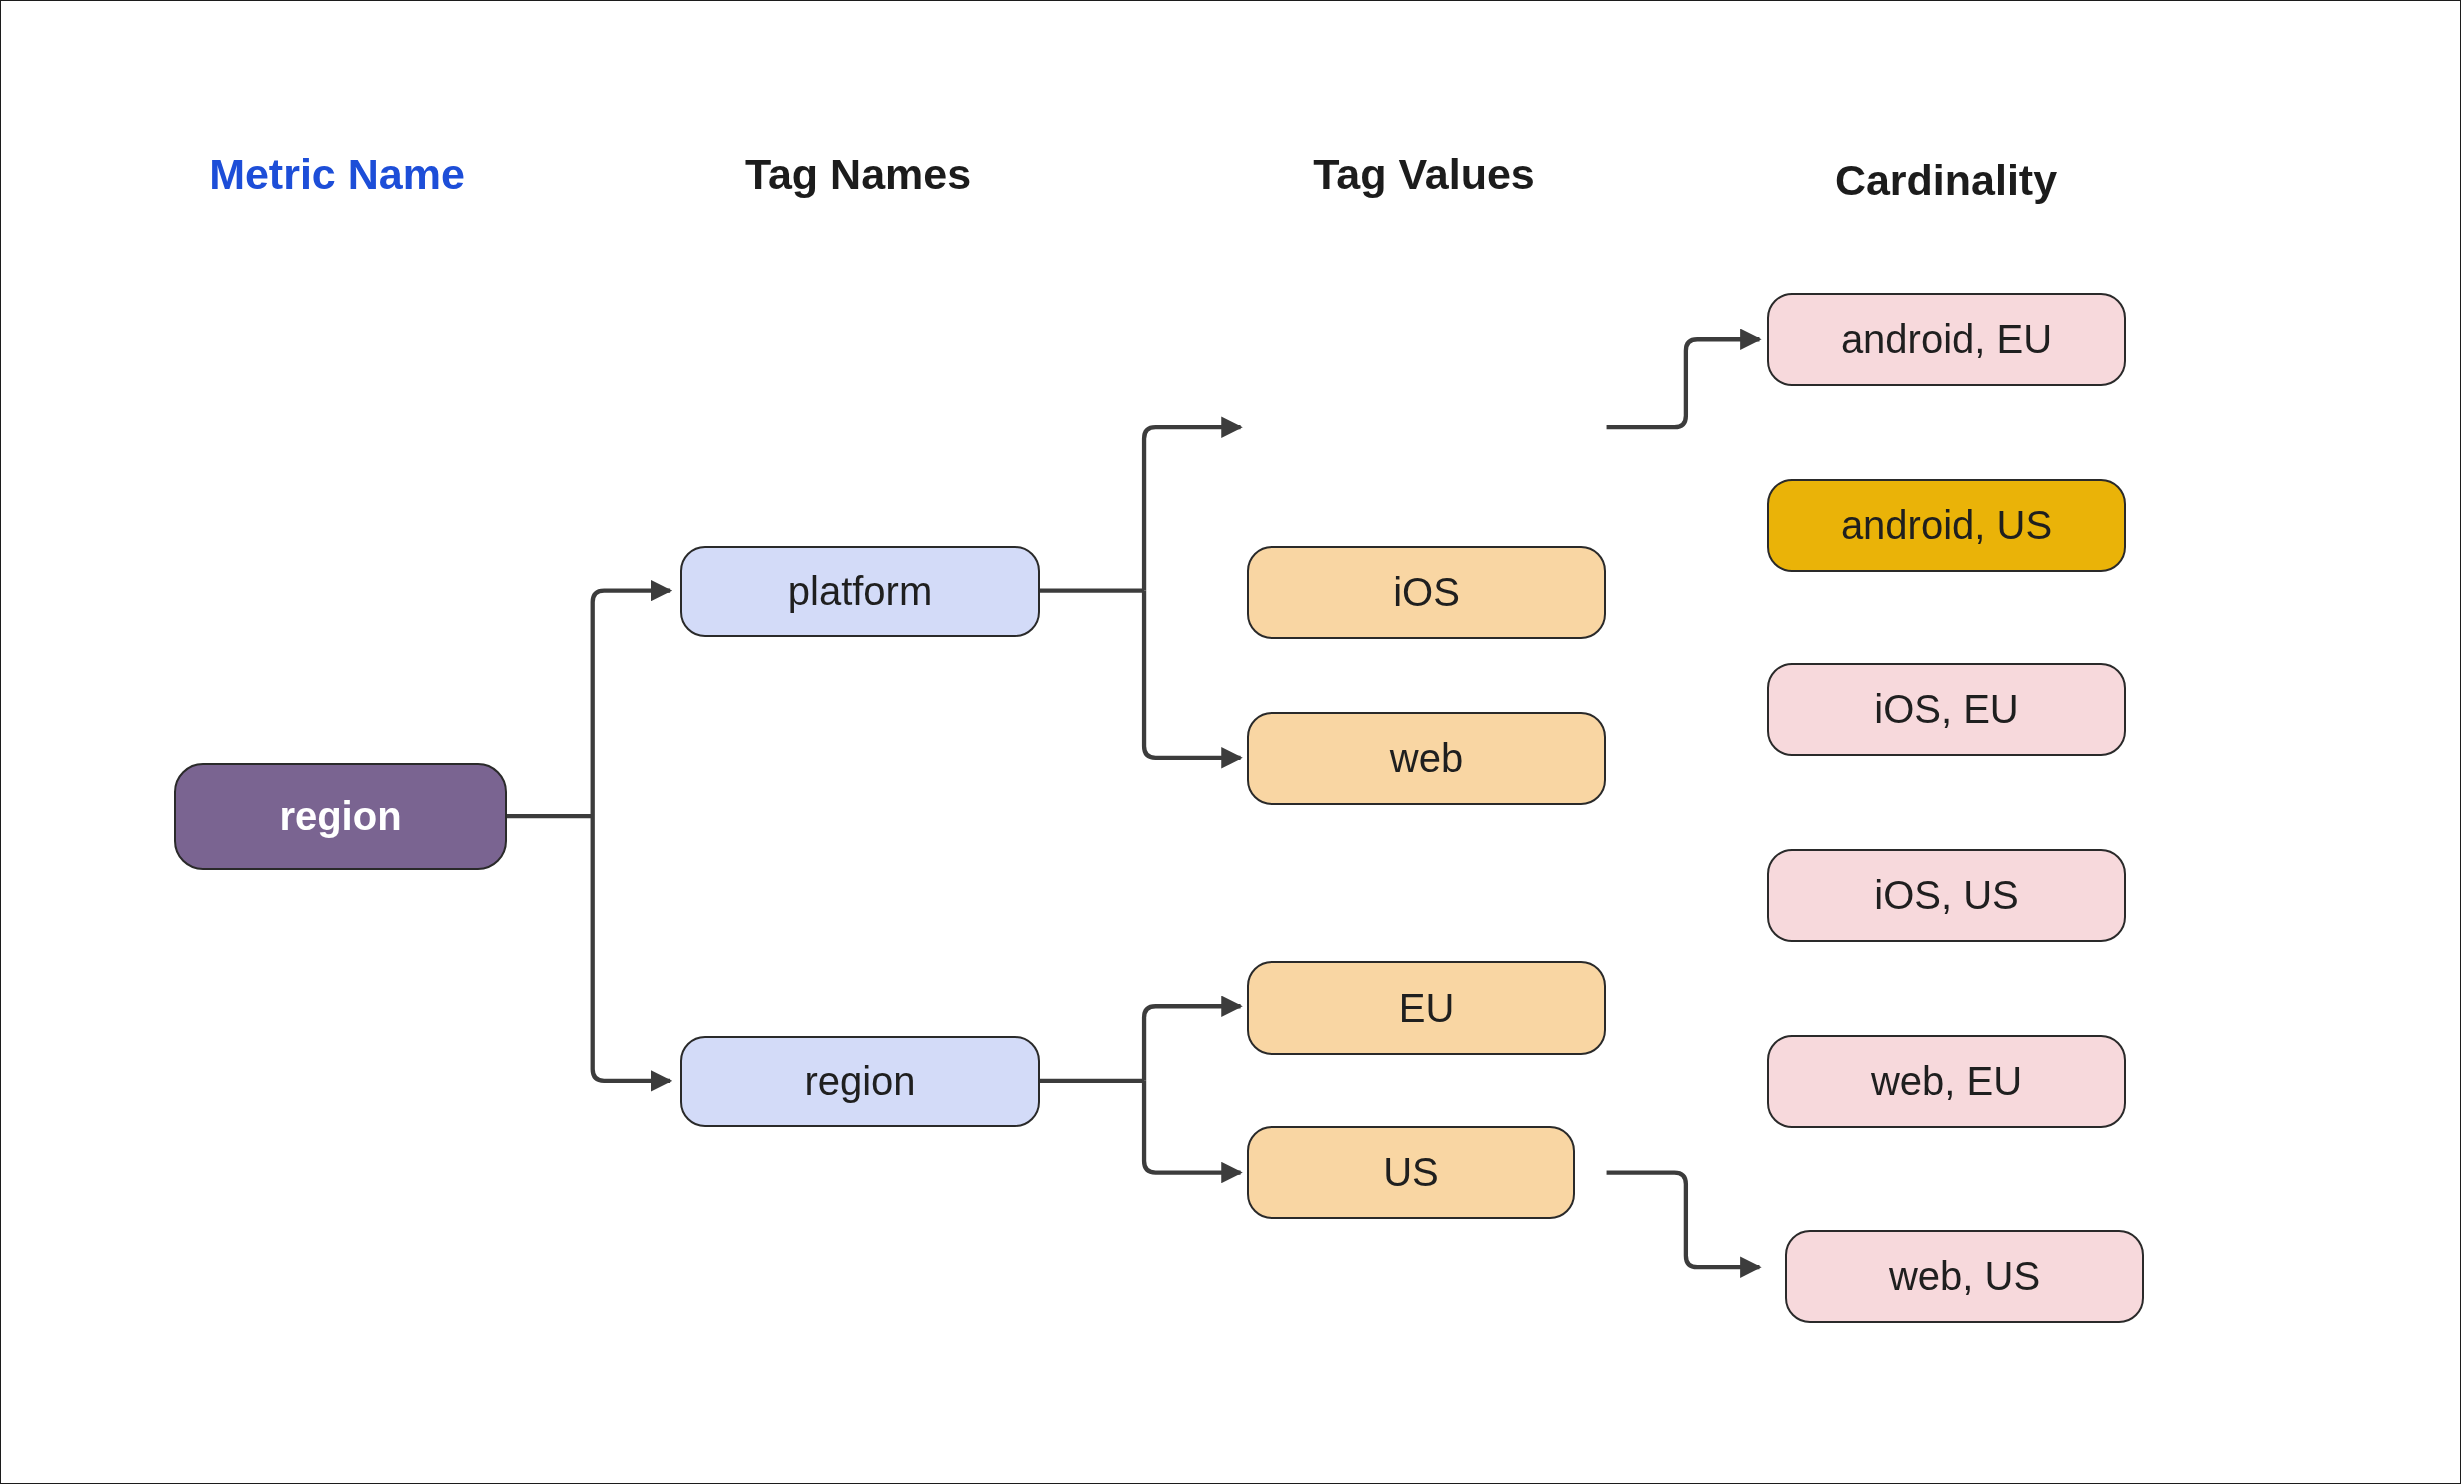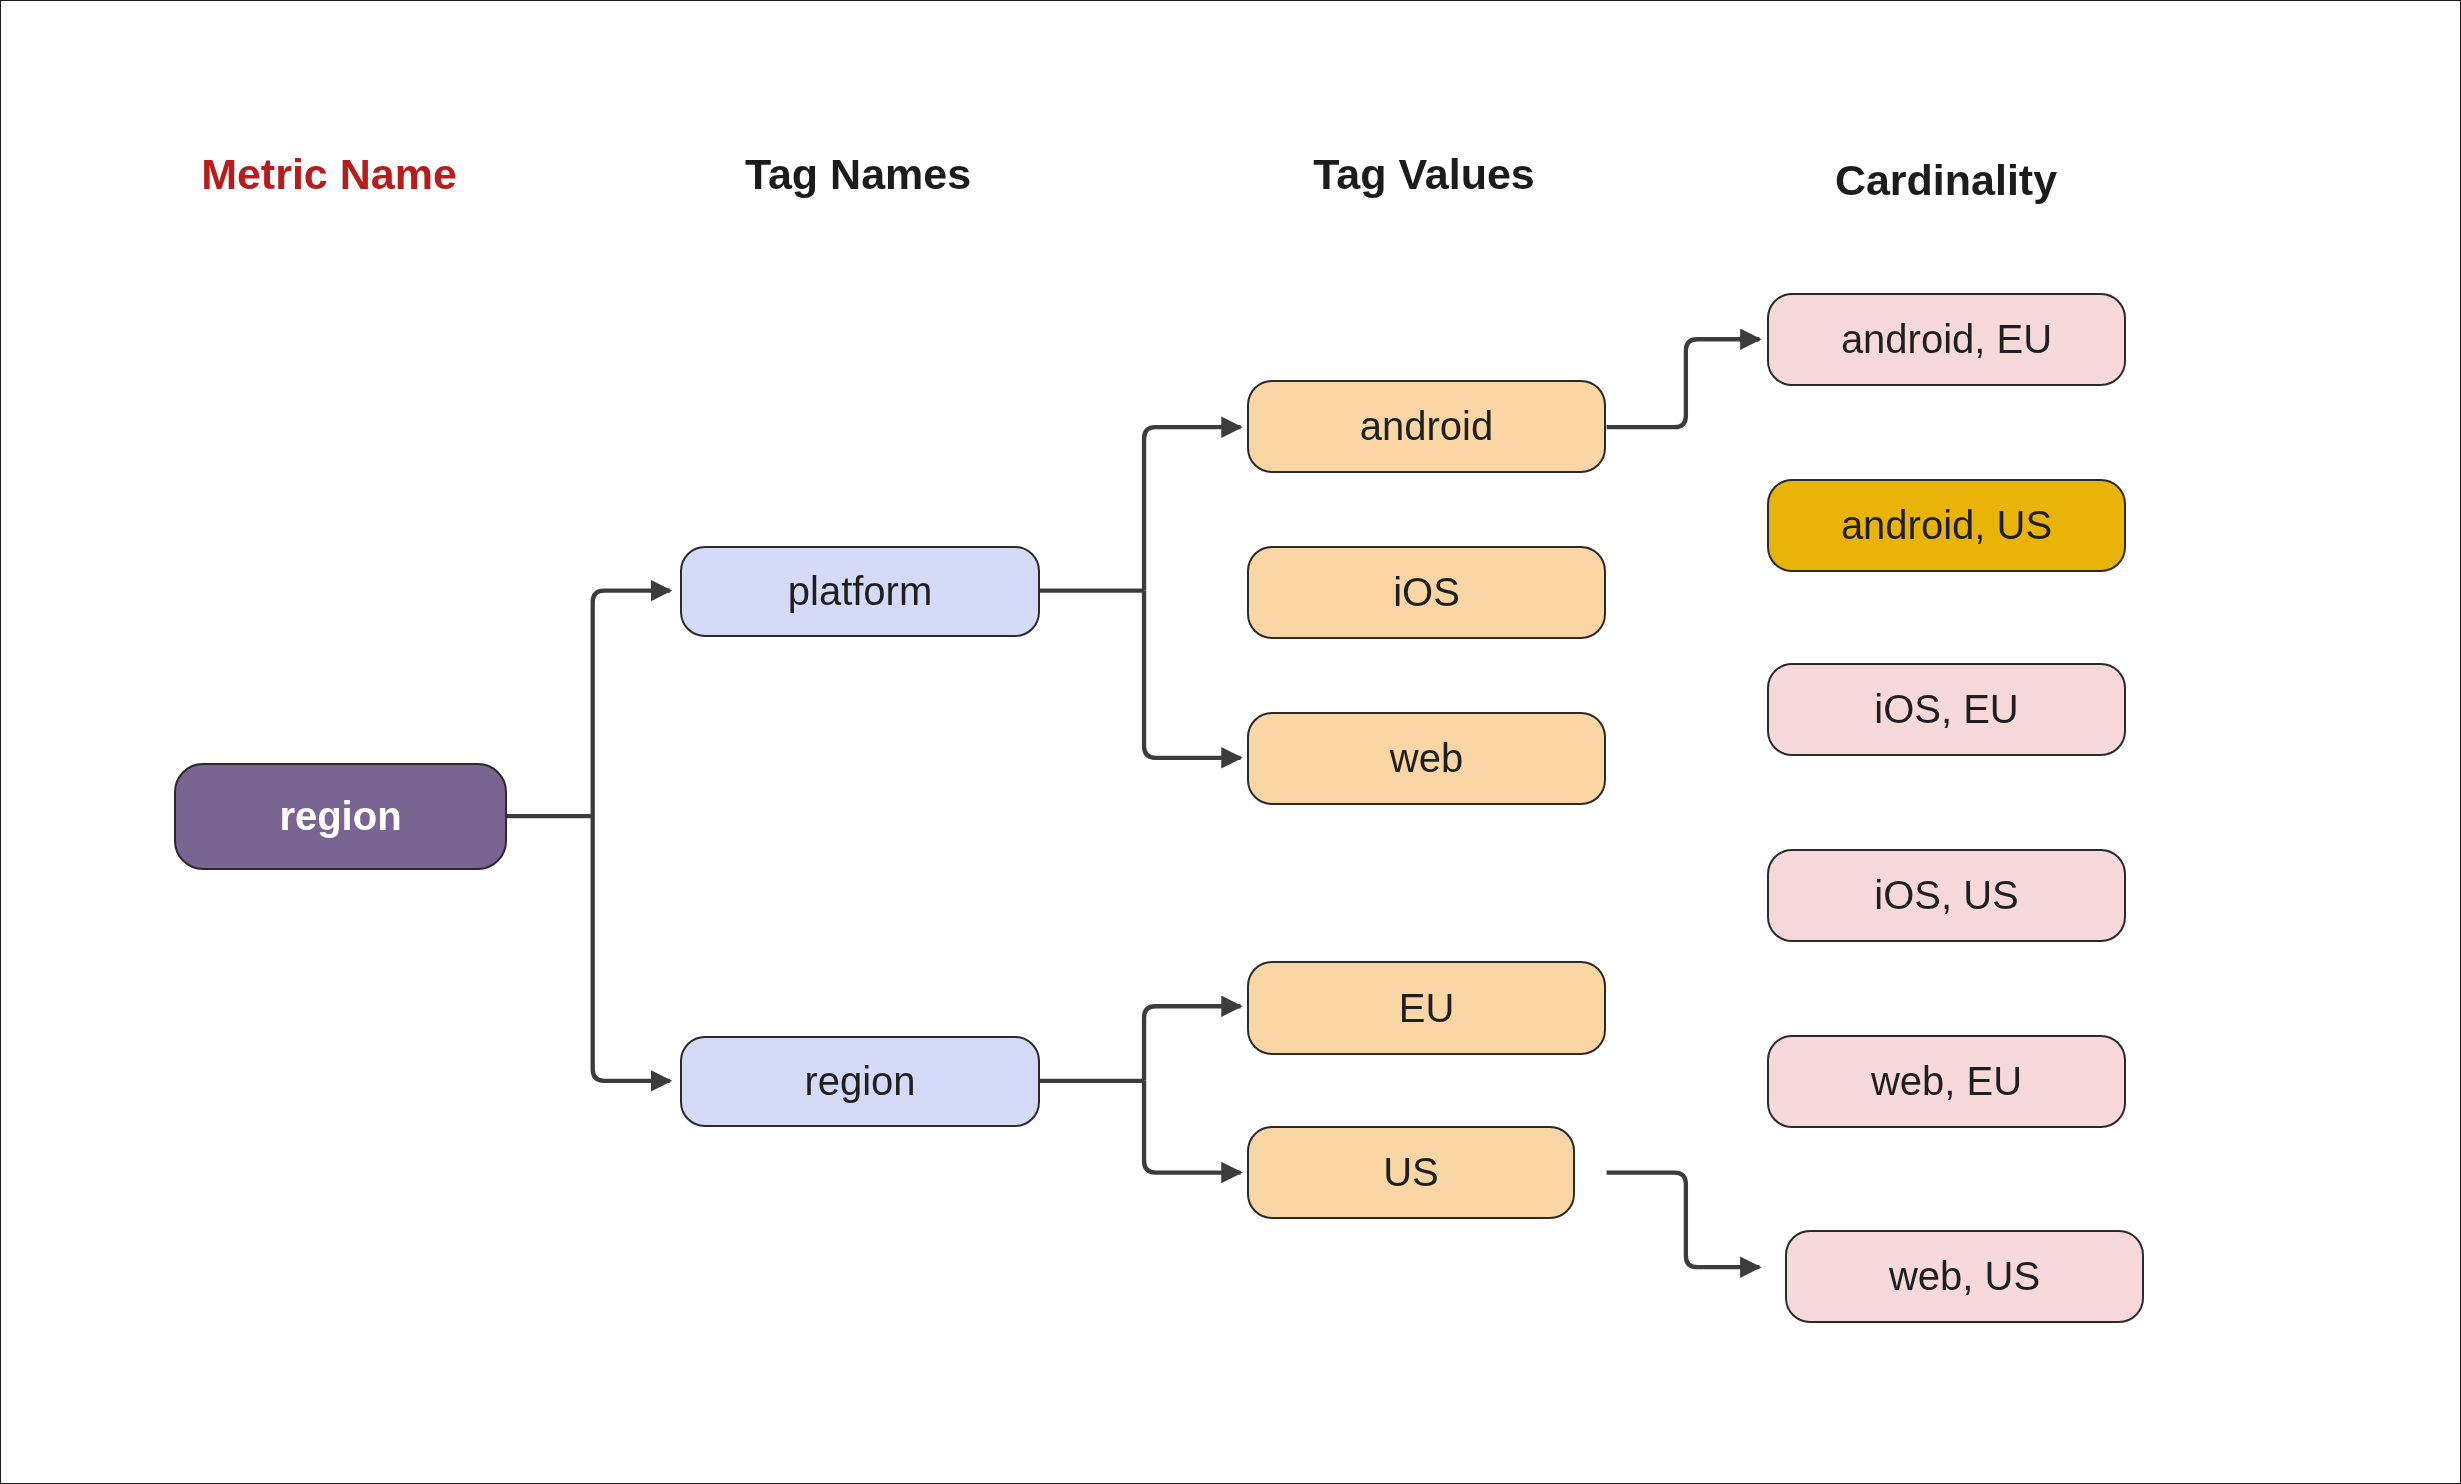--- a/index.html
+++ b/index.html
@@ -60,31 +60,30 @@
     <path class="edge" d="M1196 617 V780 Q1196 792 1208 792 H1297" marker-end="url(#arrow)" style="stroke: rgb(60, 60, 60);"></path>
 
     <path class="edge" d="M1087 1130 H1196" style="stroke: rgb(60, 60, 60);"></path>
     <path class="edge" d="M1196 1130 V1064 Q1196 1052 1208 1052 H1297" marker-end="url(#arrow)" style="stroke: rgb(60, 60, 60);"></path>
     <path class="edge" d="M1196 1130 V1214 Q1196 1226 1208 1226 H1297" marker-end="url(#arrow)" style="stroke: rgb(60, 60, 60);"></path>
 
     <path class="edge" d="M1680 446 H1751 Q1763 446 1763 434 V366 Q1763 354 1775 354 H1840" marker-end="url(#arrow)" style="stroke: rgb(60, 60, 60);"></path>
     <path class="edge" d="M1680 1226 H1751 Q1763 1226 1763 1238 V1313 Q1763 1325 1775 1325 H1840" marker-end="url(#arrow)" style="stroke: rgb(60, 60, 60);"></path>
   </svg>
 
-  <div class="col-header" style="left: 328px; top: 173px; color: #b91c1c; text-align: center;">Metric Name</div>
+  <div class="col-header" style="left: 336px; top: 173px; color: #1d4ed8; text-align: center;">Metric Name</div>
   <div class="col-header" style="left: 857px; top: 173px; color: rgb(28, 28, 28);">Tag Names</div>
   <div class="col-header" style="left: 1423px; top: 173px; color: rgb(28, 28, 28);">Tag Values</div>
   <div class="col-header" style="left: 1945px; top: 179px; color: rgb(28, 28, 28);">Cardinality</div>
 
   <div class="node metric" style="left: 173px; top: 762px; width: 333px; height: 107px; background: rgb(122, 100, 145); color: rgb(255, 255, 255); border-color: rgb(42, 42, 42);">region</div>
 
   <div class="node" style="left: 679px; top: 545px; width: 360px; height: 91px; background: rgb(211, 219, 248); border-color: rgb(42, 42, 42);">platform</div>
   <div class="node" style="left: 679px; top: 1035px; width: 360px; height: 91px; background: rgb(211, 219, 248); border-color: rgb(42, 42, 42);">region</div>
 
-  <div class="node" style="left: 1246px; top: 379px; width: 359px; height: 93px; background: rgb(249, 214, 163); border-color: rgb(42, 42, 42);">android</div>
   <div class="node" style="left: 1246px; top: 545px; width: 359px; height: 93px; background: rgb(249, 214, 163); border-color: rgb(42, 42, 42);">iOS</div>
   <div class="node" style="left: 1246px; top: 711px; width: 359px; height: 93px; background: rgb(249, 214, 163); border-color: rgb(42, 42, 42);">web</div>
   <div class="node" style="left: 1246px; top: 960px; width: 359px; height: 94px; background: rgb(249, 214, 163); border-color: rgb(42, 42, 42);">EU</div>
   <div class="node" style="left: 1246px; top: 1125px; width: 328px; height: 93px; background: rgb(249, 214, 163); border-color: rgb(42, 42, 42);">US</div>
 
   <div class="node" style="left: 1766px; top: 292px; width: 359px; height: 93px; background: rgb(247, 217, 220); border-color: rgb(42, 42, 42);">android, EU</div>
   <div class="node" style="left: 1766px; top: 478px; width: 359px; height: 93px; background: #eab308; border-color: rgb(42, 42, 42);">android, US</div>
   <div class="node" style="left: 1766px; top: 662px; width: 359px; height: 93px; background: rgb(247, 217, 220); border-color: rgb(42, 42, 42);">iOS, EU</div>
   <div class="node" style="left: 1766px; top: 848px; width: 359px; height: 93px; background: rgb(247, 217, 220); border-color: rgb(42, 42, 42);">iOS, US</div>
   <div class="node" style="left: 1766px; top: 1034px; width: 359px; height: 93px; background: rgb(247, 217, 220); border-color: rgb(42, 42, 42);">web, EU</div>

